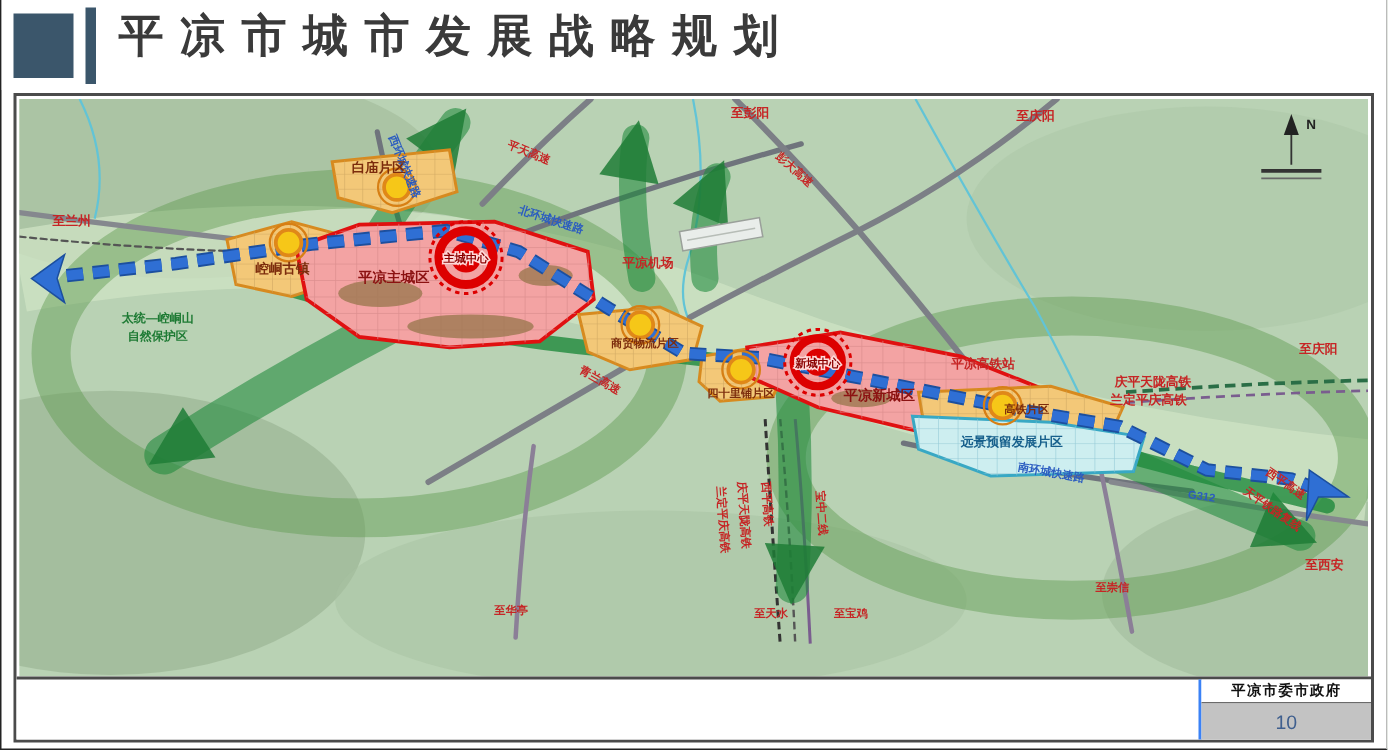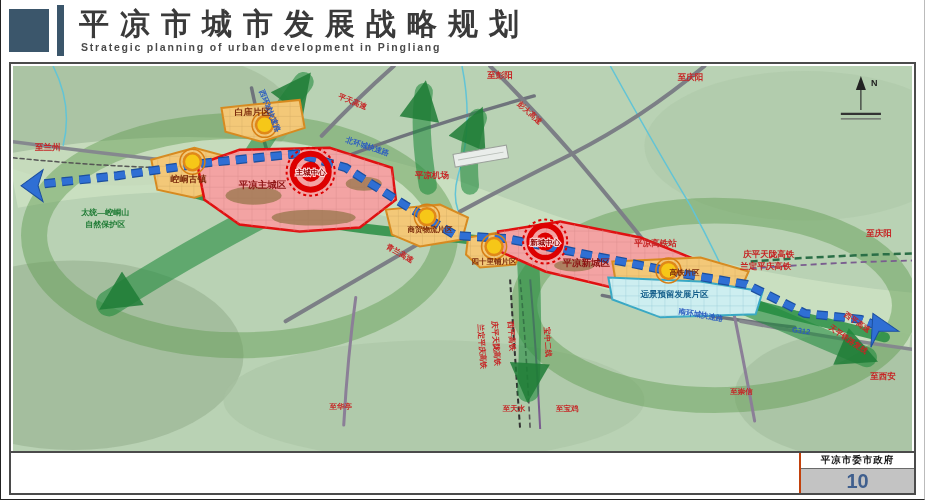--- a/index.html
+++ b/index.html
@@ -14,24 +14,24 @@
   .title-sub{position:absolute;left:80px;top:41px;font-size:10.5px;font-weight:bold;color:#4a4a4a;
              letter-spacing:1.8px;white-space:nowrap;}
   .map-title{position:absolute;right:14px;top:40px;font-size:13.5px;font-weight:bold;color:#1c1c1c;letter-spacing:2px;}
   
   .frame{position:absolute;left:8px;right:8px;top:62px;bottom:4px;border:2px solid #4b4b4b;background:#fff;}
   .map-area{position:absolute;left:2px;right:2px;top:2px;bottom:42px;background:#b9d2b4;}
   .map-area svg{display:block;width:100%;height:100%;}
   .footer-area{position:absolute;left:0;right:0;bottom:0;height:40px;background:#fff;border-top:2px solid #4b4b4b;}
   .caption{position:absolute;left:80px;top:50%;transform:translateY(-50%);font-size:17px;font-weight:bold;
            color:#0d0d0d;letter-spacing:2px;white-space:nowrap;}
-  .page-box{position:absolute;right:0;top:0;bottom:0;width:113px;border-left:2px solid #c2410c;display:flex;flex-direction:column;}
+  .page-box{position:absolute;right:0;top:0;bottom:0;width:113px;border-left:2px solid #3b82f6;display:flex;flex-direction:column;}
   .org-cell{height:15px;font-size:9.5px;font-weight:bold;color:#111;display:flex;align-items:center;justify-content:center;
             border-bottom:1px solid #6a6a6a;background:#fff;letter-spacing:1px;}
-  .num-cell{flex:1;background:#c3c3c3;color:#3f5f8e;font-size:20px;font-weight:bold;display:flex;align-items:center;justify-content:center;}
+  .num-cell{flex:1;background:#c3c3c3;color:#3f5f8e;font-size:13px;font-weight:normal;display:flex;align-items:center;justify-content:center;}
   
   text{font-family:"Liberation Sans",sans-serif;}
   .t-red{fill:#c62525;font-size:8.5px;font-weight:bold;}
   .t-red-sm{fill:#c62525;font-size:7.5px;font-weight:bold;}
   .t-blue{fill:#2b5cc0;font-size:7.5px;font-weight:bold;}
   .t-zone{fill:#7c2c0c;font-size:9px;font-weight:bold;}
   .t-zone-sm{fill:#7c2c0c;font-size:7.5px;font-weight:bold;}
   .t-zone-big{fill:#8c1212;font-size:9.5px;font-weight:bold;}
   .t-green{fill:#1d7a33;font-size:8px;font-weight:bold;}
   .t-teal{fill:#17608c;font-size:8.5px;font-weight:bold;}
@@ -40,21 +40,20 @@
 </style>
 </head>
 <body>
 
 <div class="slide">
 
   <div class="hdr">
     <div class="logo-block"></div>
     <div class="logo-bar"></div>
     <div class="title-main">平凉市城市发展战略规划</div>
-    <div class="title-sub">Strategic planning of urban development in Pingliang</div>
   </div>
 
   <div class="frame">
     <div class="map-area">
       <svg viewBox="0 0 897 386" preserveAspectRatio="none">
         <defs>
           <marker id="ah" markerUnits="userSpaceOnUse" markerWidth="44" markerHeight="40" refX="7" refY="5" viewBox="0 0 10 10" orient="auto">
             <path d="M0,0 L10,5 L0,10 z" fill="#1f7c36" fill-opacity="0.85"></path>
           </marker>
           <pattern id="grid-red" width="14" height="11" patternUnits="userSpaceOnUse">

